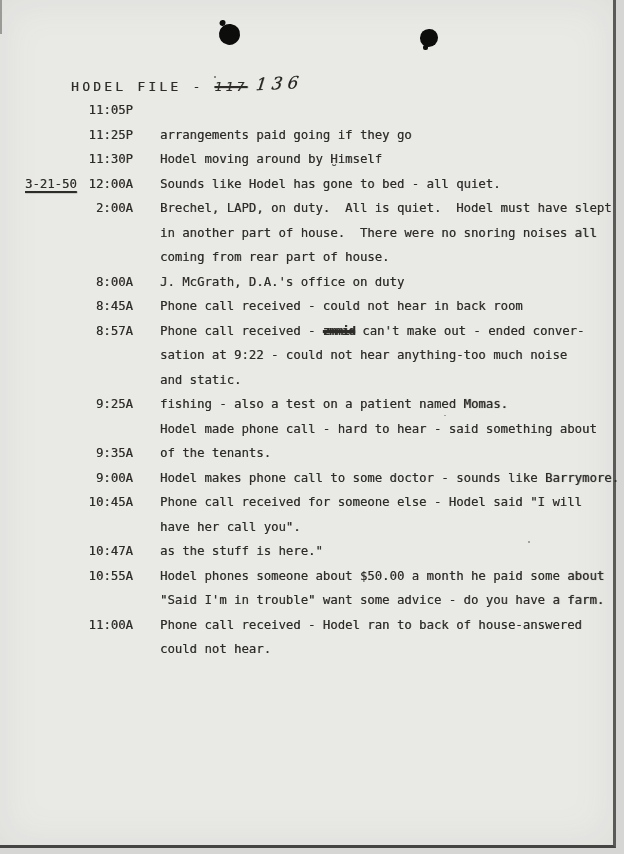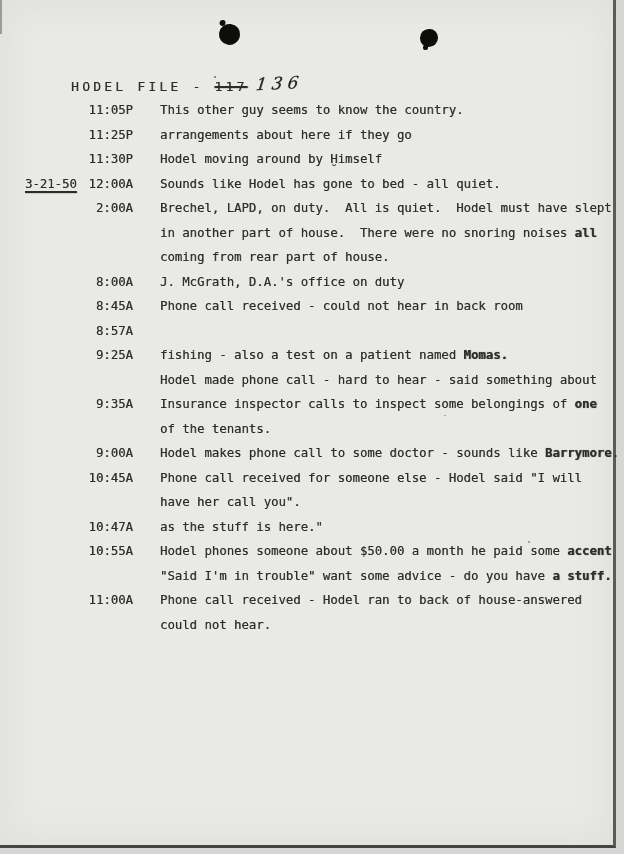--- a/index.html
+++ b/index.html
@@ -24,42 +24,42 @@
   .hole-2{left:420px;top:29px;width:18px;height:18px;}
   .hole-2::after{content:"";position:absolute;left:3px;bottom:-3px;width:5px;height:5px;background:#0d0d0c;border-radius:40%;}
   .ink{
     color:#2e2c29;
     text-shadow:0.4px 0.3px 0.6px rgba(46,44,41,0.55);
   }
   .header{
     position:absolute;left:27px;top:60px;
     font-size:13px;letter-spacing:3.2px;white-space:pre;
   }
-  .struck{text-decoration:line-through;text-decoration-thickness:2px;}
+  .struck{text-decoration:line-through;text-decoration-thickness:2px;font-style:italic;}
   .handwritten{
     display:inline-block;
     font-family:"DejaVu Serif","Liberation Serif",serif;
     font-style:italic;font-size:17px;letter-spacing:5px;
     transform:rotate(-3deg) skewX(-10deg);
     margin-left:8px;position:relative;top:-2px;color:#262422;
   }
   .log{
     position:absolute;left:25px;top:98px;right:4px;
     font-size:12.3px;line-height:24.5px;
   }
   .entry{display:flex;align-items:flex-start;}
   .col-date{
     width:57px;flex:0 0 57px;white-space:pre;
     text-decoration:underline;text-underline-offset:3px;text-decoration-thickness:1.5px;
   }
   .col-time{width:51px;flex:0 0 51px;text-align:right;white-space:pre;}
   .col-text{margin-left:27px;flex:1;}
   .line{white-space:pre;}
   .line s{text-decoration:line-through;text-decoration-thickness:2.5px;font-weight:bold;letter-spacing:-1px;}
-  .line b{font-weight:bold;text-shadow:0.6px 0.4px 0.8px rgba(40,38,35,0.7);}
+  .line b{font-weight:normal;text-shadow:0.6px 0.4px 0.8px rgba(40,38,35,0.7);}
   .speck{position:absolute;background:#6b6963;border-radius:50%;}
   .speck-1{left:214px;top:76px;width:2px;height:2px;}
   .speck-2{left:528px;top:541px;width:2px;height:2px;background:#8a8880;}
   .speck-3{left:444px;top:415px;width:2px;height:1px;background:#8a8880;}
 </style>
 </head>
 <body>
 
 <div class="page">
   <div class="edge-sliver"></div>
@@ -68,30 +68,27 @@
   <div class="hole hole-2"></div>
 
   <div class="header ink">
     <span>HODEL FILE - </span><span class="struck">117</span><span class="handwritten">136</span>
   </div>
 
   <div class="log ink">
   <div class="entry">
     <span class="col-date"></span>
     <span class="col-time">11:05P</span>
-    <div class="col-text">
-          <div class="line">This other guy seems to know the country.</div>
-        </div>
   </div>
 
   <div class="entry">
     <span class="col-date"></span>
     <span class="col-time">11:25P</span>
     <div class="col-text">
-          <div class="line">arrangements about here if they go</div>
+          <div class="line">arrangements paid going if they go</div>
         </div>
   </div>
 
   <div class="entry">
     <span class="col-date"></span>
     <span class="col-time">11:30P</span>
     <div class="col-text">
           <div class="line">Hodel moving around by Ḫimself</div>
         </div>
   </div>
@@ -126,36 +123,40 @@
     <span class="col-date"></span>
     <span class="col-time">8:45A</span>
     <div class="col-text">
           <div class="line">Phone call received - could not hear in back room</div>
         </div>
   </div>
 
   <div class="entry">
     <span class="col-date"></span>
     <span class="col-time">8:57A</span>
+    <div class="col-text">
+          <div class="line">Phone call received - <s>zmmid</s> can't make out - ended conver-</div>
+          <div class="line">sation at 9:22 - could not hear anything-too much noise</div>
+          <div class="line">and static.</div>
+        </div>
   </div>
 
   <div class="entry">
     <span class="col-date"></span>
     <span class="col-time">9:25A</span>
     <div class="col-text">
           <div class="line">fishing - also a test on a patient named <b>Momas.</b></div>
           <div class="line">Hodel made phone call - hard to hear - said something about</div>
         </div>
   </div>
 
   <div class="entry">
     <span class="col-date"></span>
     <span class="col-time">9:35A</span>
     <div class="col-text">
-          <div class="line">Insurance inspector calls to inspect some belongings of <b>one</b></div>
           <div class="line">of the tenants.</div>
         </div>
   </div>
 
   <div class="entry">
     <span class="col-date"></span>
     <span class="col-time">9:00A</span>
     <div class="col-text">
           <div class="line">Hodel makes phone call to some doctor - sounds like <b>Barrymore</b>.</div>
         </div>
@@ -175,22 +176,22 @@
     <span class="col-time">10:47A</span>
     <div class="col-text">
           <div class="line">as the stuff is here."</div>
         </div>
   </div>
 
   <div class="entry">
     <span class="col-date"></span>
     <span class="col-time">10:55A</span>
     <div class="col-text">
-          <div class="line">Hodel phones someone about $50.00 a month he paid some <b>accent</b></div>
-          <div class="line">"Said I'm in trouble" want some advice - do you have <b>a stuff.</b></div>
+          <div class="line">Hodel phones someone about $50.00 a month he paid some <b>about</b></div>
+          <div class="line">"Said I'm in trouble" want some advice - do you have <b>a farm.</b></div>
         </div>
   </div>
 
   <div class="entry">
     <span class="col-date"></span>
     <span class="col-time">11:00A</span>
     <div class="col-text">
           <div class="line">Phone call received - Hodel ran to back of house-answered</div>
           <div class="line">could not hear.</div>
         </div>

